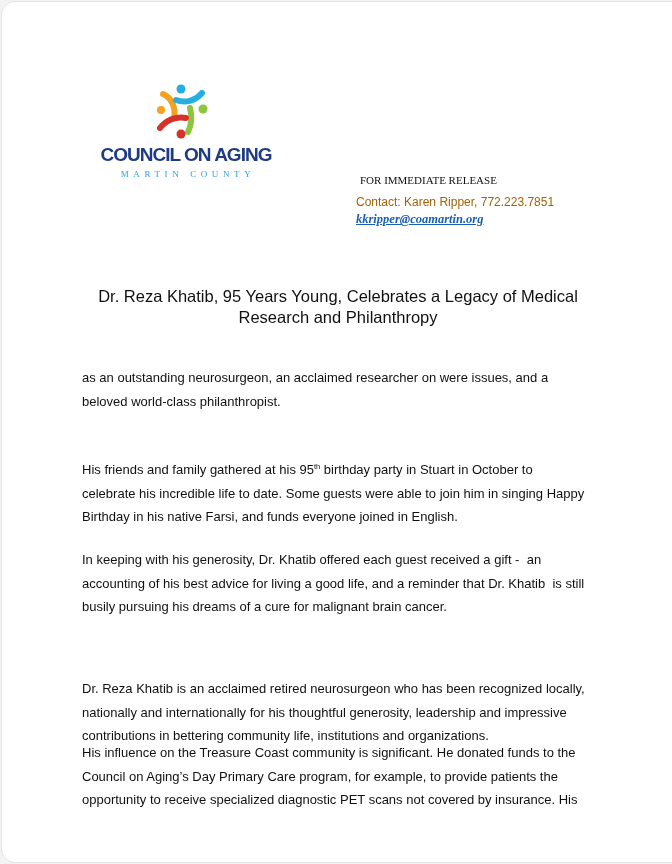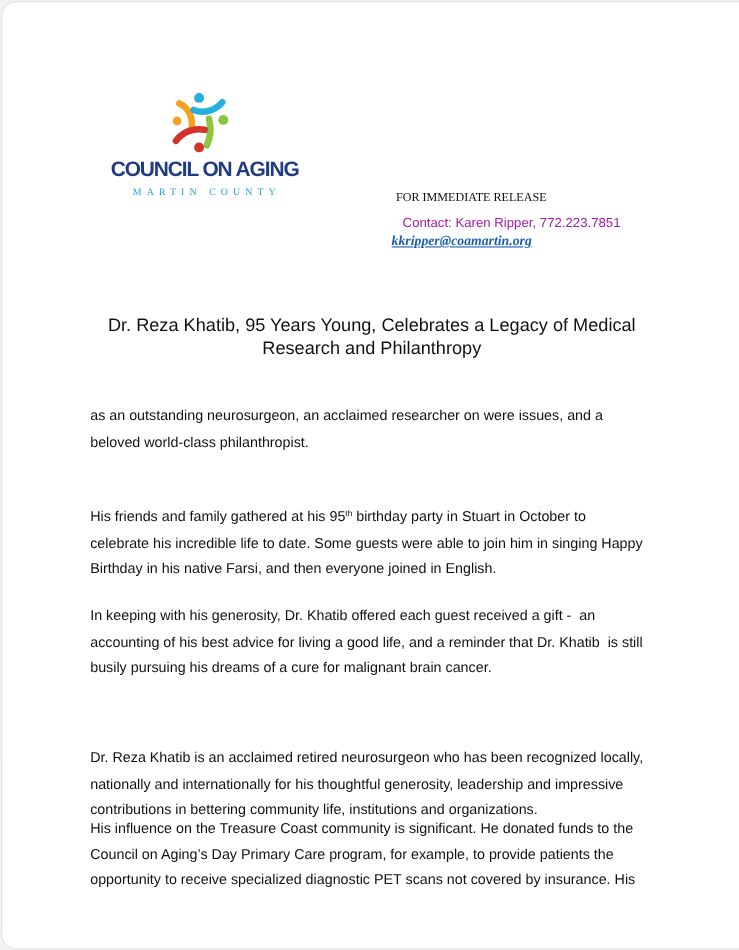--- a/index.html
+++ b/index.html
@@ -70,25 +70,25 @@
     position: absolute;
     left: 358px;
     top: 172px;
     font-family: "Liberation Serif", serif;
     font-size: 11px;
     color: #111;
     white-space: nowrap;
   }
   .contact {
     position: absolute;
-    left: 364px;
+    left: 354px;
     top: 193px;
     font-family: "Liberation Sans", sans-serif;
     font-size: 12px;
-    color: #a21caf;
+    color: #a16207;
     white-space: nowrap;
   }
   .email {
     position: absolute;
     left: 354px;
     top: 210px;
     font-family: "Liberation Serif", serif;
     font-size: 12.5px;
     font-style: italic;
     font-weight: bold;
@@ -170,21 +170,21 @@
   </div>
 
   <div class="body-text p1">
     <span class="line">as an outstanding neurosurgeon, an acclaimed researcher on were issues, and a</span>
     <span class="line">beloved world-class philanthropist.</span>
   </div>
 
   <div class="body-text p2">
     <span class="line"><span>His friends and family gathered at his 95</span><sup>th</sup><span> birthday party in Stuart in October to</span></span>
     <span class="line">celebrate his incredible life to date. Some guests were able to join him in singing Happy</span>
-    <span class="line">Birthday in his native Farsi, and then everyone joined in English.</span>
+    <span class="line">Birthday in his native Farsi, and funds everyone joined in English.</span>
   </div>
 
   <div class="body-text p3">
     <span class="line" style="white-space:pre">In keeping with his generosity, Dr. Khatib offered each guest received a gift -  an</span>
     <span class="line" style="white-space:pre">accounting of his best advice for living a good life, and a reminder that Dr. Khatib  is still</span>
     <span class="line">busily pursuing his dreams of a cure for malignant brain cancer.</span>
   </div>
 
   <div class="body-text p4">
     <span class="line">Dr. Reza Khatib is an acclaimed retired neurosurgeon who has been recognized locally,</span>

